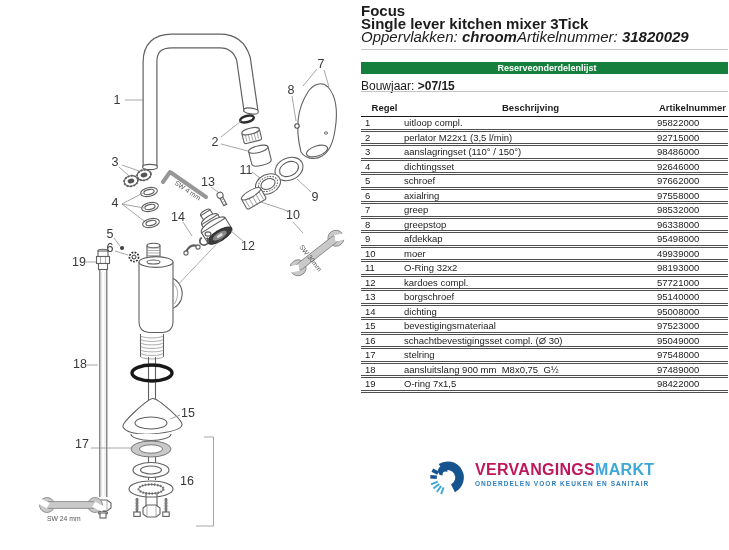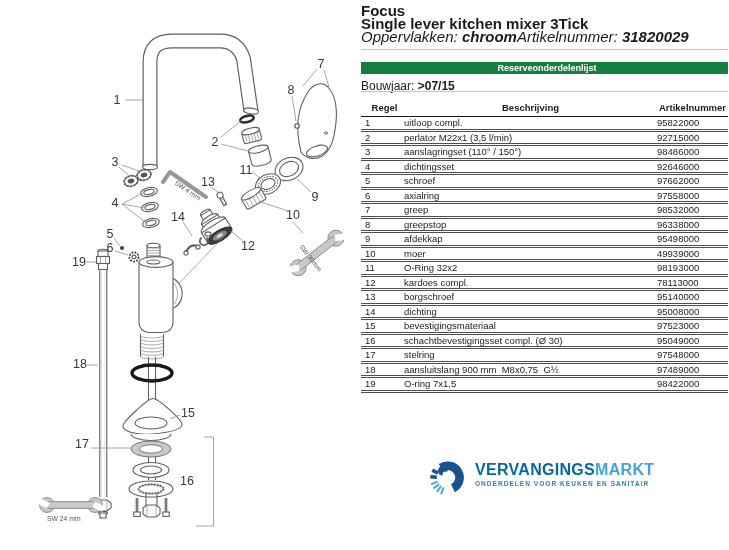--- a/index.html
+++ b/index.html
@@ -378,21 +378,21 @@
         <td>49939000</td>
       </tr>
     <tr>
         <td class="c1">11</td>
         <td class="col-desc">O-Ring 32x2</td>
         <td>98193000</td>
       </tr>
     <tr>
         <td class="c1">12</td>
         <td class="col-desc">kardoes compl.</td>
-        <td>78113000</td>
+        <td>57721000</td>
       </tr>
     <tr>
         <td class="c1">13</td>
         <td class="col-desc">borgschroef</td>
         <td>95140000</td>
       </tr>
     <tr>
         <td class="c1">14</td>
         <td class="col-desc">dichting</td>
         <td>95008000</td>
@@ -432,17 +432,17 @@
     <circle cx="20.5" cy="18.5" r="3.2" fill="#ffffff"></circle>
     <rect x="20.2" y="4.5" width="3.8" height="6.8" fill="#17538E" transform="rotate(-62 22 22)"></rect>
     <rect x="20.2" y="4.5" width="3.8" height="6.8" fill="#17538E" transform="rotate(-86 22 22)"></rect>
     <rect x="21" y="4" width="2" height="7.6" fill="#3EA7DA" transform="rotate(-112 22 22)"></rect>
     <rect x="21" y="4" width="2" height="7.6" fill="#3EA7DA" transform="rotate(-128 22 22)"></rect>
     <rect x="21" y="4" width="2" height="7.6" fill="#3EA7DA" transform="rotate(-144 22 22)"></rect>
     <rect x="21" y="4" width="2" height="7.6" fill="#3EA7DA" transform="rotate(-160 22 22)"></rect>
   </svg>
   <div id="logo-text">
     <div id="logo-word">
-      <span style="color:#0369a1">VERVANGINGS</span><span style="color:#3EA7DA">MARKT</span>
+      <span style="color:#be185d">VERVANGINGS</span><span style="color:#3EA7DA">MARKT</span>
     </div>
     <div id="logo-tag" style="color:#2E7FBE">ONDERDELEN VOOR KEUKEN EN SANITAIR</div>
   </div>
 </div>
 
 </body></html>

